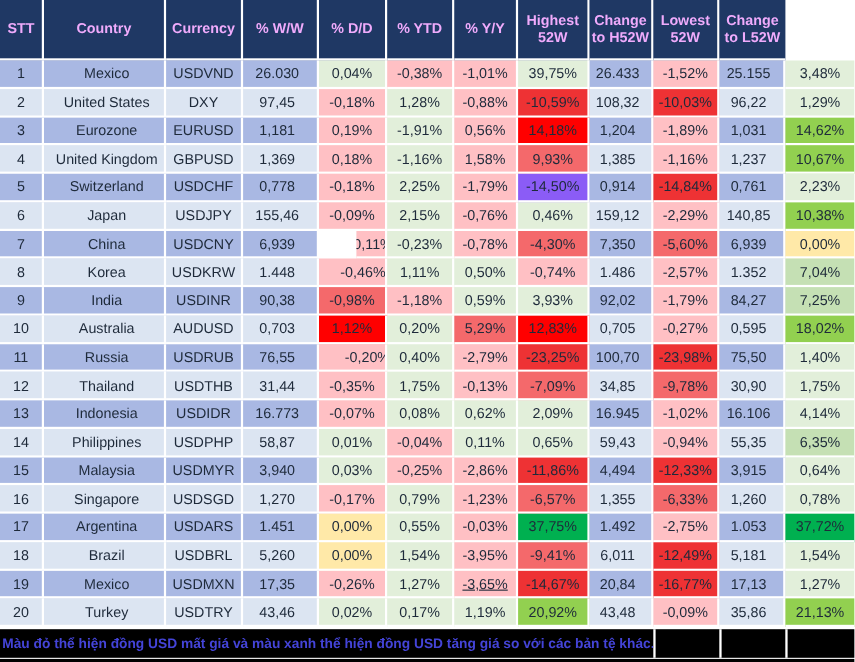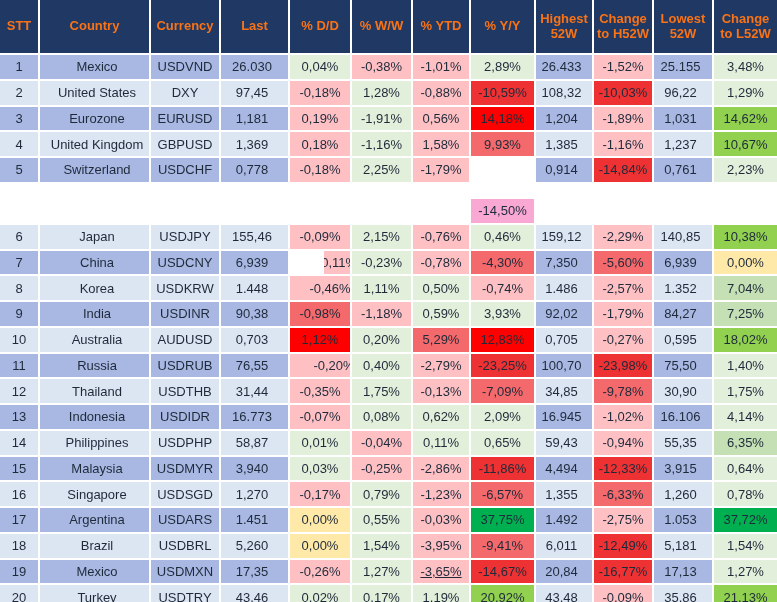--- a/index.html
+++ b/index.html
@@ -4,21 +4,21 @@
 <style>
   html,body{margin:0;padding:0;background:#fff;}
   #app{
     width:777px;height:602px;overflow:hidden;background:#fff;
     font-family:"Liberation Sans","DejaVu Sans",sans-serif;
     color:#1e2a3a;position:relative;
   }
   .grid12{display:grid;grid-template-columns:40px 111px 70px 69px 62px 61px 58px 65px 58px 60px 60px 63px;}
   
   .thead .cell{
-    background:var(--header_bg);color:#f97316;font-weight:bold;font-size:13px;line-height:1.15;
+    background:var(--header_bg);color:#f0abfc;font-weight:bold;font-size:13px;line-height:1.15;
     height:55px;display:flex;align-items:center;justify-content:center;text-align:center;
     border-right:2px solid #fff;border-bottom:2px solid #fff;box-sizing:border-box;padding:1px 2px;
   }
   .thead .cell:last-child{border-right:none;}
   
   .row .cell{
     height:25.75px;box-sizing:border-box;font-size:13px;
     display:flex;align-items:center;justify-content:center;
     border-right:2px solid #fff;border-bottom:2px solid #fff;
     overflow:hidden;white-space:nowrap;
@@ -40,41 +40,40 @@
   .bottom-bar{height:4px;background:#000;margin-top:1px;width:777px;}
 </style>
 </head>
 <body>
 
 <div id="app">
   <div class="grid12 thead">
     <div class="cell">STT</div>
     <div class="cell">Country</div>
     <div class="cell">Currency</div>
-    <div class="cell">Last</div>
+    <div class="cell">% W/W</div>
     <div class="cell">% D/D</div>
-    <div class="cell">% W/W</div>
     <div class="cell">% YTD</div>
     <div class="cell">% Y/Y</div>
     <div class="cell">Highest 52W</div>
     <div class="cell">Change to H52W</div>
     <div class="cell">Lowest 52W</div>
     <div class="cell">Change to L52W</div>
   </div>
 
   <div>
       <div class="grid12 row odd">
         <div class="cell band">1</div>
         <div class="cell band c-country">Mexico</div>
         <div class="cell band">USDVND</div>
         <div class="cell band c-last">26.030</div>
         <div class="cell" style="background: rgb(226, 239, 218);">0,04%</div>
         <div class="cell" style="background: rgb(255, 192, 196);">-0,38%</div>
         <div class="cell" style="background: rgb(255, 192, 196);">-1,01%</div>
-        <div class="cell" style="background: rgb(226, 239, 218);">2,89%</div>
+        <div class="cell" style="background: rgb(226, 239, 218);">39,75%</div>
         <div class="cell band c-num">26.433</div>
         <div class="cell" style="background: rgb(255, 192, 196);">-1,52%</div>
         <div class="cell band c-num">25.155</div>
         <div class="cell" style="background: rgb(226, 239, 218);">3,48%</div>
       </div>
       <div class="grid12 row even">
         <div class="cell band">2</div>
         <div class="cell band c-country">United States</div>
         <div class="cell band">DXY</div>
         <div class="cell band c-last">97,45</div>
@@ -116,21 +115,21 @@
         <div class="cell" style="background: rgb(146, 208, 80);">10,67%</div>
       </div>
       <div class="grid12 row odd">
         <div class="cell band">5</div>
         <div class="cell band c-country">Switzerland</div>
         <div class="cell band">USDCHF</div>
         <div class="cell band c-last">0,778</div>
         <div class="cell" style="background: rgb(255, 192, 196);">-0,18%</div>
         <div class="cell" style="background: rgb(226, 239, 218);">2,25%</div>
         <div class="cell" style="background: rgb(255, 192, 196);">-1,79%</div>
-        <div class="cell" style="background: #f9a8d4; margin-top: 41px;">-14,50%</div>
+        <div class="cell" style="background: #8b5cf6;">-14,50%</div>
         <div class="cell band c-num">0,914</div>
         <div class="cell" style="background: rgb(238, 50, 52);">-14,84%</div>
         <div class="cell band c-num">0,761</div>
         <div class="cell" style="background: rgb(226, 239, 218);">2,23%</div>
       </div>
       <div class="grid12 row even">
         <div class="cell band">6</div>
         <div class="cell band c-country">Japan</div>
         <div class="cell band">USDJPY</div>
         <div class="cell band c-last">155,46</div>

